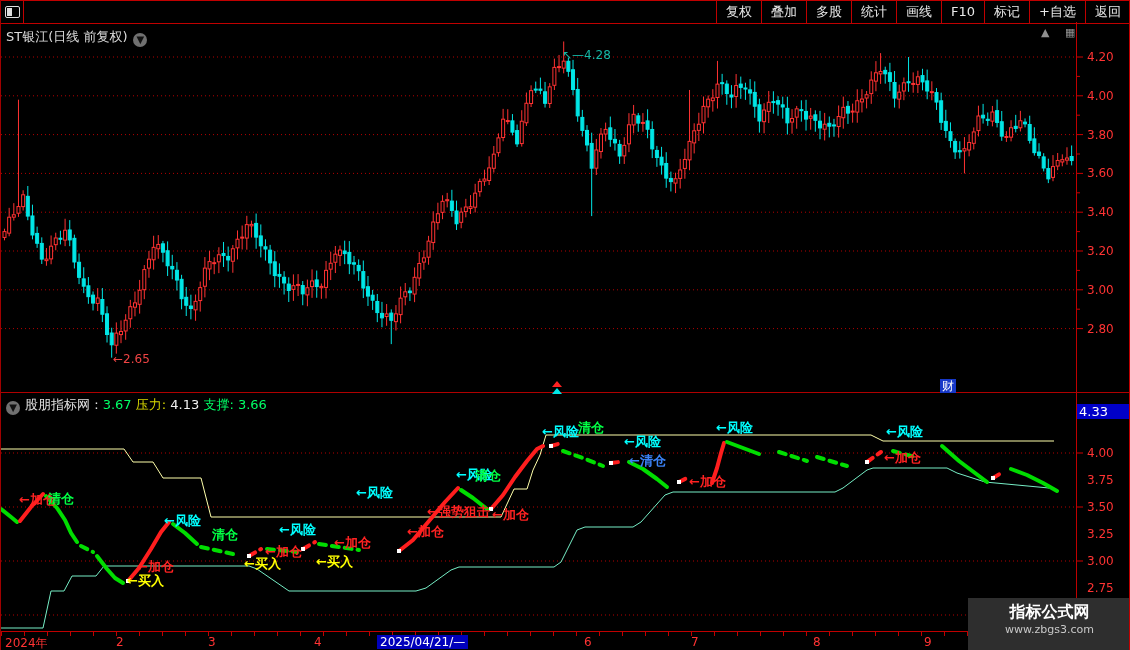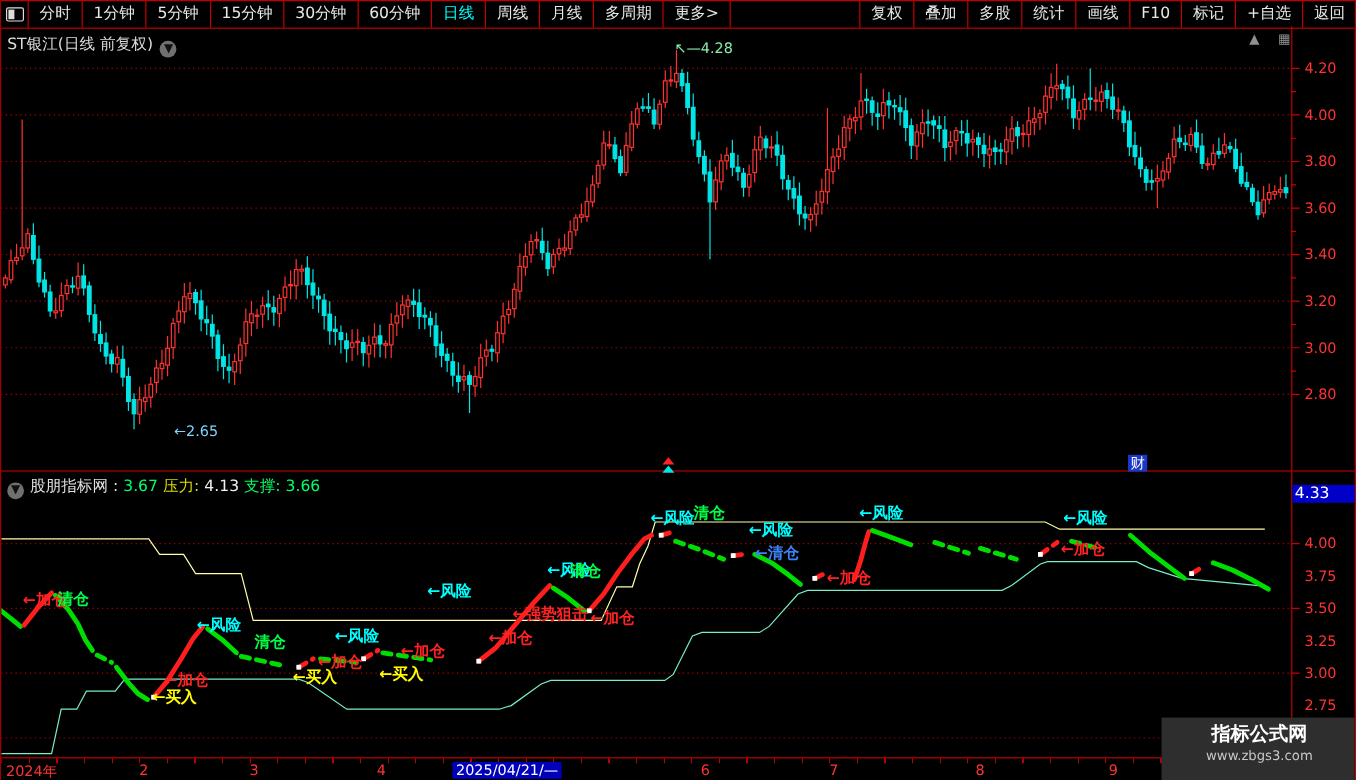--- a/index.html
+++ b/index.html
@@ -56,33 +56,20 @@
 </style>
 </head>
 <body>
 
 <div id="app">
 
   <div class="topbar">
     <div class="tb-icon-cell">
       <span class="tb-icon"></span>
     </div>
-    <div id="tb-left" style="display:flex">
-        <div class="tb-item">分时</div>
-        <div class="tb-item">1分钟</div>
-        <div class="tb-item">5分钟</div>
-        <div class="tb-item">15分钟</div>
-        <div class="tb-item">30分钟</div>
-        <div class="tb-item">60分钟</div>
-        <div class="tb-item active">日线</div>
-        <div class="tb-item">周线</div>
-        <div class="tb-item">月线</div>
-        <div class="tb-item">多周期</div>
-        <div class="tb-item">更多&gt;</div>
-      </div>
     <div id="tb-right" class="tb-right">
         <div class="tb-item">复权</div>
         <div class="tb-item">叠加</div>
         <div class="tb-item">多股</div>
         <div class="tb-item">统计</div>
         <div class="tb-item">画线</div>
         <div class="tb-item">F10</div>
         <div class="tb-item">标记</div>
         <div class="tb-item">+自选</div>
         <div class="tb-item">返回</div>
@@ -581,22 +568,22 @@
       <line x1="1056.66" y1="152.97375874086504" x2="1056.66" y2="170.16123034617186" stroke="#ff3232" stroke-width="1"></line>
       <rect x="1055.16" y="160.48856936028477" width="3" height="5.571469989274021" fill="#000" stroke="#ff3232" stroke-width="1"></rect>
       <line x1="1061.32" y1="154.37099044866926" x2="1061.32" y2="166.30353575626674" stroke="#ff3232" stroke-width="1"></line>
       <rect x="1059.82" y="159.6597704592894" width="3" height="2.297411256708216" fill="#000" stroke="#ff3232" stroke-width="1"></rect>
       <line x1="1065.98" y1="147.2755322375995" x2="1065.98" y2="164.73377407735495" stroke="#ff3232" stroke-width="1"></line>
       <rect x="1064.48" y="157.9955093096474" width="3" height="2.147906710986291" fill="#000" stroke="#ff3232" stroke-width="1"></rect>
       <line x1="1070.64" y1="145.46053610548356" x2="1070.64" y2="165.3800510278545" stroke="#00e6e6" stroke-width="1"></line>
       <rect x="1069.14" y="156.51491350974487" width="3" height="4.032131364607693" fill="#00e6e6" stroke="#00e6e6" stroke-width="1"></rect>
     </svg>
   <div id="main-anno">
-      <div class="anno main" style="left:561px;top:33px;color:#86efac;">↖—4.28</div>
-      <div class="anno main" style="left:112px;top:352px;color:#7dd3fc;margin-left:32px;">←2.65</div>
+      <div class="anno main" style="left:561px;top:48px;color:#14b8a6;">↖—4.28</div>
+      <div class="anno main" style="left:112px;top:352px;color:#ef4444;">←2.65</div>
     </div>
 
   <div class="tri" style="left:551px;top:381px;border-left:5px solid transparent;border-right:5px solid transparent;border-bottom:6px solid #ff2222;"></div>
   <div class="tri" style="left:551px;top:388px;border-left:5px solid transparent;border-right:5px solid transparent;border-bottom:6px solid #00e6e6;"></div>
   <div class="badge" style="left:939px;top:379px;">财</div>
 
   <div class="divider" style="top:392px"></div>
 
   <div class="panel-header">
     <span class="chev-circle" style="margin-left:0;margin-right:5px">▼</span><span class="w">股朋指标网</span><span class="w"> </span><span class="w">:</span><span class="g"> </span><span class="g">3.67</span><span> </span><span class="yl">压力:</span><span class="wt"> </span><span class="wt">4.13</span><span> </span><span class="g">支撑:</span><span class="g"> </span><span class="g">3.66</span>

